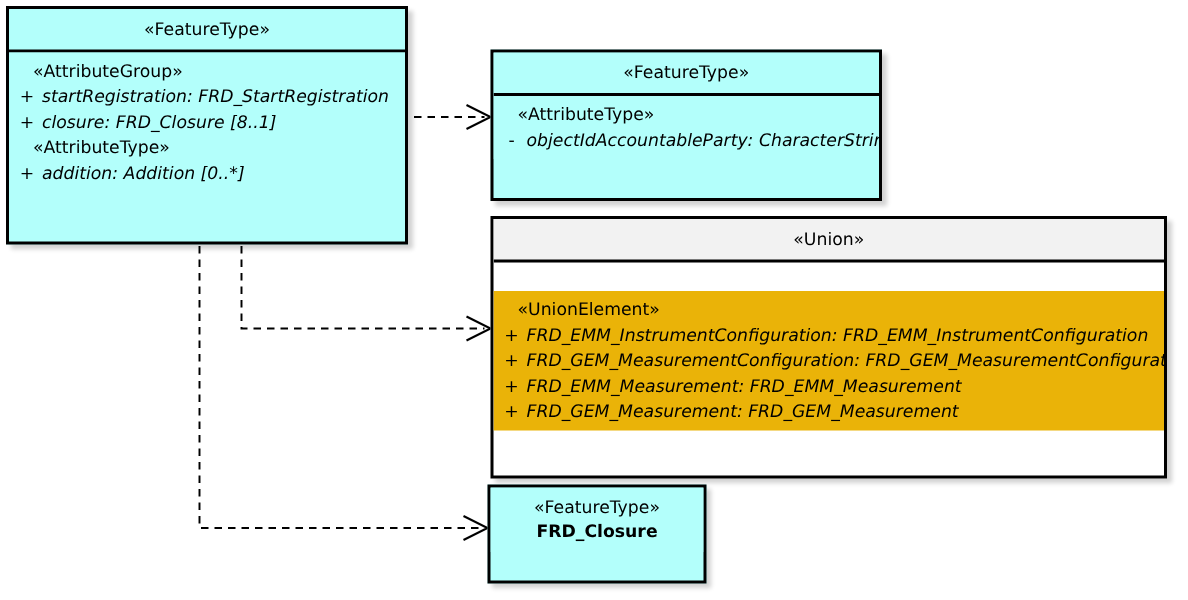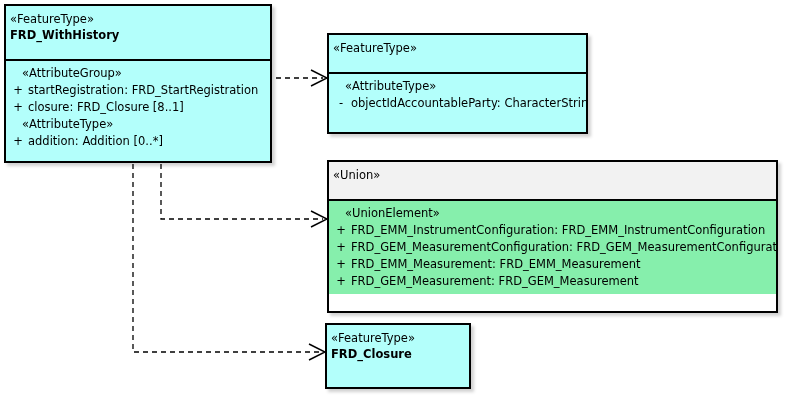--- a/index.html
+++ b/index.html
@@ -29,22 +29,22 @@
   .uml-box {
     position: absolute;
     border: 2px solid #000000;
     box-shadow: 3px 3px 3px rgba(0,0,0,0.18);
     overflow: hidden;
   }
   .uml-box.cyan { background: #b3fffb; }
   .uml-box.plain { background: #ffffff; }
 
   .box-header {
-    text-align: left;
-    padding: 5px 4px 16px 4px;
+    text-align: center;
+    padding: 5px 4px 6px 4px;
   }
   .uml-box.cyan .box-header { background: #b3fffb; }
   .uml-box.plain .box-header { background: #f2f2f2; }
 
   .box-header.with-divider { border-bottom: 2px solid #000000; }
 
   .stereotype {
     font-size: 11.5px;
     color: #000000;
     line-height: 16px;
@@ -56,53 +56,53 @@
     color: #000000;
     line-height: 16px;
     white-space: nowrap;
   }
   .class-name.underline { text-decoration: underline; }
 
   .box-body {
     padding: 4px 2px 4px 2px;
   }
   .uml-box.cyan .box-body { background: #b3fffb; }
-  .uml-box.plain .box-body { background: #86efac; }
+  .uml-box.plain .box-body { background: #eab308; margin-top: 19px; }
 
   .group-label {
     font-size: 11.5px;
     line-height: 17px;
     padding-left: 14px;
     white-space: nowrap;
   }
   .attr-row {
     display: flex;
     font-size: 11.5px;
     line-height: 17px;
     white-space: nowrap;
   }
   .attr-vis {
     width: 20px;
     flex: 0 0 20px;
     text-align: center;
   }
-  .attr-text { flex: 1 1 auto; }
+  .attr-text { flex: 1 1 auto; font-style: italic; }
 
   
   #box-withhistory {
     left: 4px; top: 4px;
     width: 268px; height: 159px;
   }
   #box-startregistration {
     left: 327px; top: 33px;
     width: 261px; height: 101px;
   }
   #box-addition {
-    left: 327px; top: 160px;
-    width: 451px; height: 153px;
+    left: 327px; top: 144px;
+    width: 451px; height: 175px;
   }
   #box-closure {
     left: 325px; top: 323px;
     width: 146px; height: 66px;
   }
 </style>
 </head>
 <body>
 
 <div id="canvas">
@@ -121,21 +121,20 @@
 
     <g>
       <polyline points="133,164 133,352 321,352" fill="none" stroke="#000000" stroke-width="1.3" stroke-dasharray="5,4"></polyline>
       <path d="M 309 344 L 325 352 L 309 360" fill="none" stroke="#000000" stroke-width="1.4"></path>
     </g>
   </svg>
 
   <div class="uml-box cyan" id="box-withhistory">
     <div class="box-header with-divider">
       <div class="stereotype">«FeatureType»</div>
-      <div class="class-name">FRD_WithHistory</div>
     </div>
     <div class="box-body">
       <div class="group-label">«AttributeGroup»</div>
       <div class="attr-row">
         <span class="attr-vis">+</span>
         <span class="attr-text">startRegistration: FRD_StartRegistration</span>
       </div>
       <div class="attr-row">
         <span class="attr-vis">+</span>
         <span class="attr-text">closure: FRD_Closure [8..1]</span>

